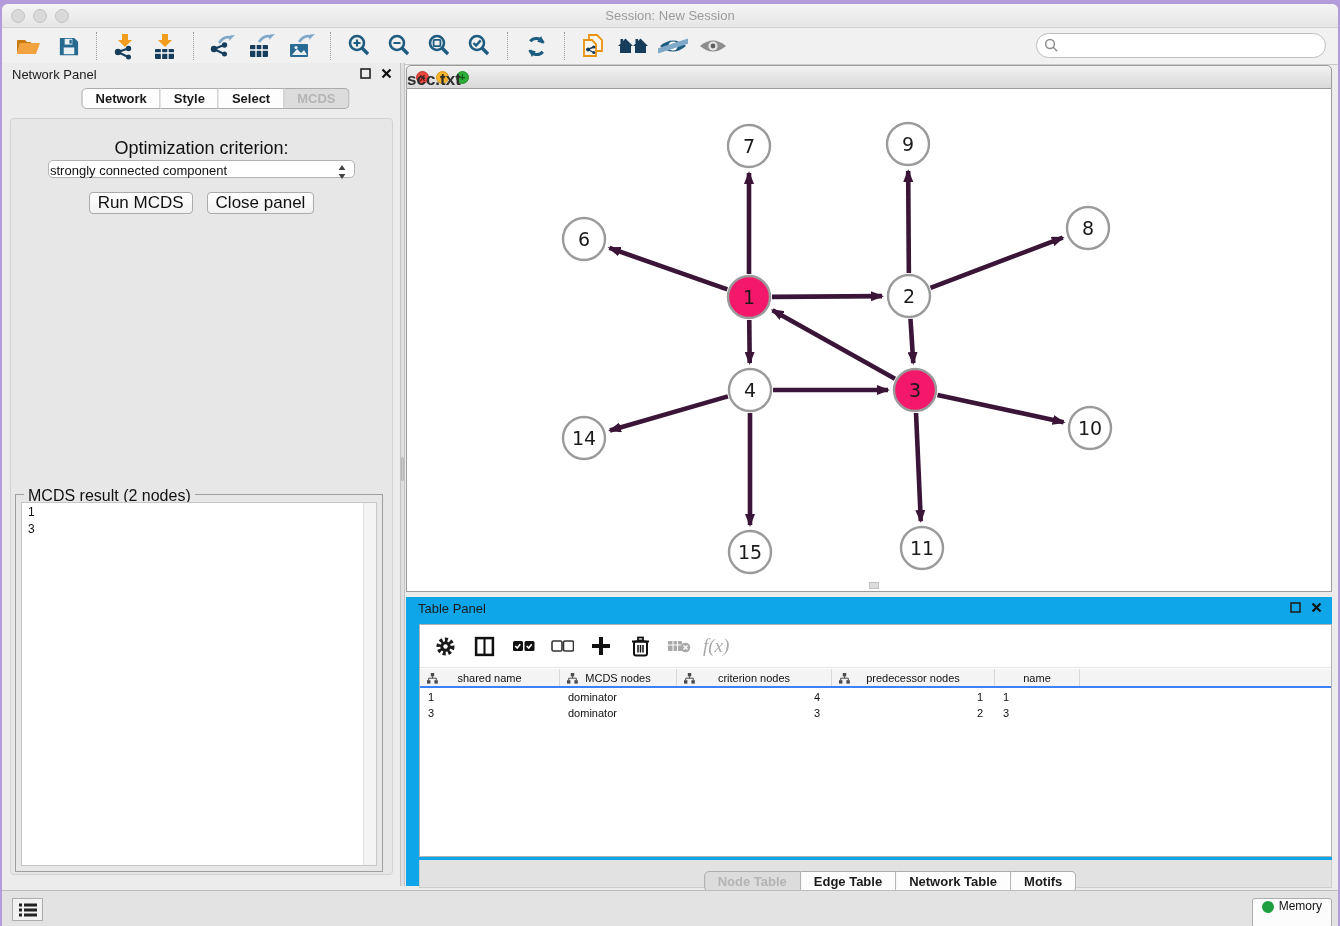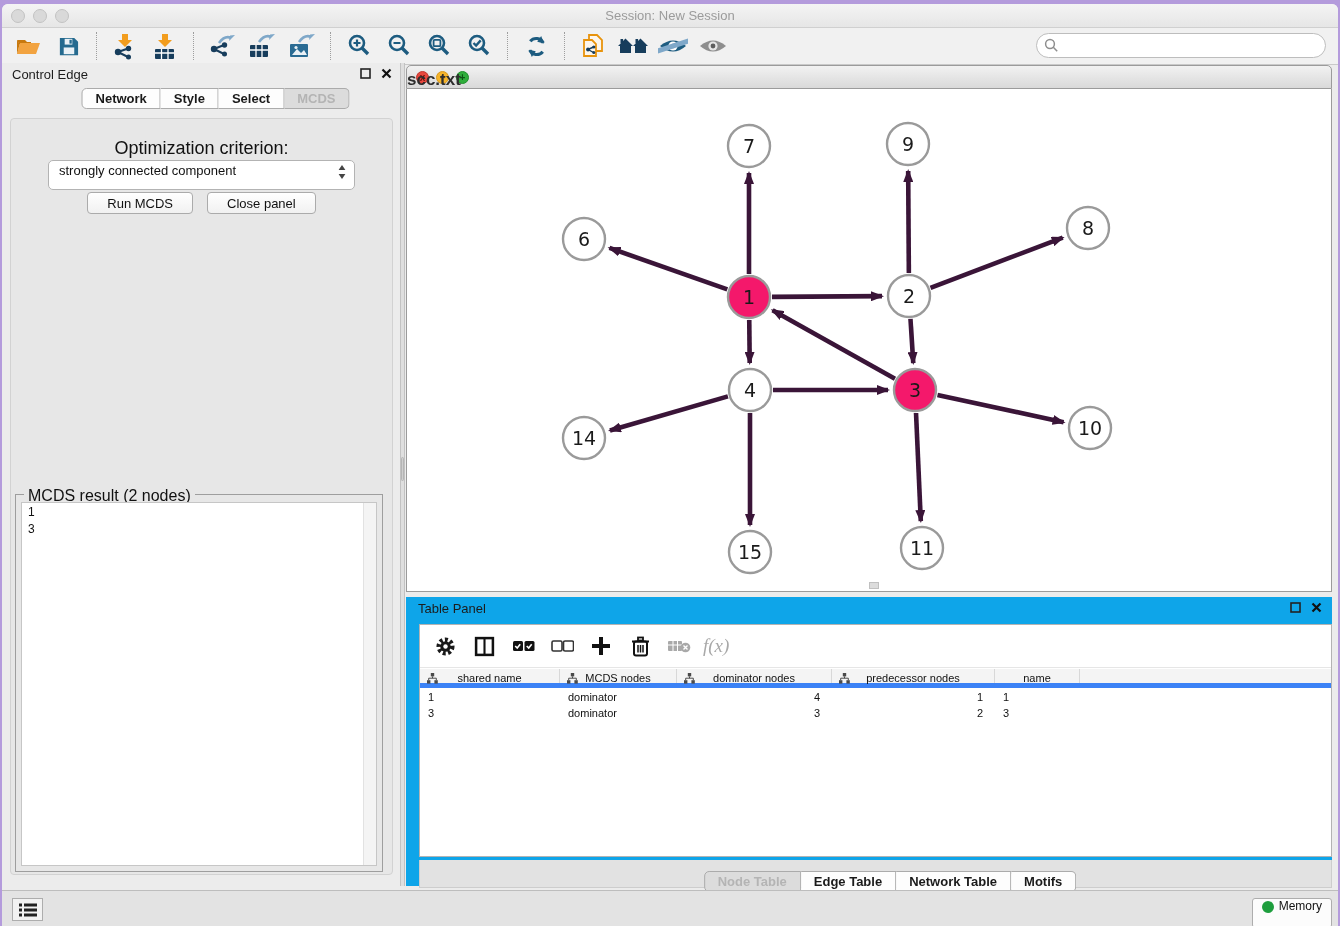--- a/index.html
+++ b/index.html
@@ -34,27 +34,27 @@
   .seg { display:flex; position:absolute;padding-left:29px; }
   .ctrl-tabs { top:25px; left:50%; transform:translateX(-50%); }
   .seg-tab { background:#FDFDFD; border:1px solid #ABABAB; border-left:none; padding:2px 13px;
              font-size:13px; font-weight:700; color:#1A1A1A; height:21px; line-height:16px; white-space:nowrap; }
   .seg-tab:first-child { border-left:1px solid #ABABAB; border-radius:5px 0 0 5px; }
   .seg-tab:last-child { border-radius:0 5px 5px 0; }
   .seg-selected { background:#DCDCDC; color:#B4B4B4; }
   .cp-body { position:absolute; left:8px; right:7px; top:55px; bottom:4px; background:#E7E7E7;
              border:1px solid #D2D2D2; border-radius:4px; }
   .opt-label { position:absolute; top:19px; left:0; right:0; text-align:center; font-size:18px; color:#111; }
-  .dropdown { position:absolute; left:37px; right:37px; top:41px; height:30px; background:#FFF;
+  .dropdown { position:absolute; left:37px; right:37px; top:41px; height:18px; background:#FFF;
               border:1px solid #B3B3B3; border-radius:5px; font-size:13px; color:#111;
-              line-height:20px; padding-left:10px; }
+              line-height:20px; padding-left:1px; }
   .dd-chevrons { position:absolute; right:7px; top:3px; }
   .btn-row { position:absolute; top:73px; left:0; right:0; display:flex; justify-content:center; gap:14px; }
   .mac-btn { background:linear-gradient(#FFFFFF,#F1F1F1); border:1px solid #ABABAB; border-radius:4px;
-             font-size:13px; color:#111; height:22px; padding:0 19px; font-family:inherit; }
+             font-size:17px; color:#111; height:22px; padding:0 8px; font-family:inherit; }
   .groupbox { position:absolute; left:4px; right:9px; top:375px; height:378px; border:1px solid #9E9E9E; }
   .groupbox-title { position:absolute; top:-8px; left:8px; background:#E7E7E7; padding:0 4px;
                     font-size:16px; color:#111; }
   .result-area { position:absolute; left:5px; right:5px; top:7px; bottom:5px; background:#FFF;
                  border:1px solid #C6C6C6; }
   .result-scroll { position:absolute; right:0; top:0; bottom:0; width:13px; background:#F4F4F4;
                    border-left:1px solid #E2E2E2; }
   .result-line { font-size:12px; color:#111; padding-left:6px; line-height:16px; padding-top:1px; }
 
   
@@ -85,21 +85,21 @@
   .table-panel { position:absolute; left:404px; top:593px; width:926px; height:289px; background:#0ea5e9; }
   .tp-box { position:absolute; left:13px; right:0; top:27px; height:233px; background:#FFF;
             border:1px solid #B3B3B3; }
   .tp-toolbar { position:absolute; left:0; right:0; top:0; height:43px; background:#FFF;
                 display:flex; align-items:center; gap:9px; padding-left:10px;
                 border-bottom:1px solid #E6E6E6; }
   .tp-icon { width:30px; height:30px; display:flex; align-items:center; justify-content:center;
              background:transparent; border:none; }
   .fx-label { font-family:"Liberation Serif", serif; font-style:italic; font-size:19px; color:#A9A9A9; }
   .thead { position:absolute; left:0; right:0; top:44px; height:19px; display:flex;
-           background:#F4F4F4; border-bottom:5px solid #3b82f6; }
+           background:#F4F4F4; border-bottom:2px solid #3b82f6; }
   .th { position:relative; height:100%; border-right:1px solid #D8D8D8; font-size:11px; color:#111;
         text-align:center; line-height:18px; }
   .th-icon { position:absolute; left:7px; top:4px; }
   .tbody { position:absolute; left:0; right:0; top:64px; bottom:0; overflow:hidden; }
   .tr { display:flex; height:16px; }
   .td { font-size:11px; color:#111; line-height:16px; white-space:nowrap; }
   .tab-strip { position:absolute; left:13px; right:0; top:263px; height:28px; background:#E2E2E2;
                border:1px solid #CDCDCD; border-top:none; }
   .bottom-tabs { top:2px; left:50%; transform:translateX(-50%);margin-top:9px; }
 
@@ -301,21 +301,21 @@
       <input class="search-input" type="text" placeholder="" style="">
       <svg class="search-mag" width="15" height="15" viewBox="0 0 15 15">
         <circle cx="6" cy="6" r="4.4" fill="none" stroke="#8E8E8E" stroke-width="1.5"></circle>
         <line x1="9.3" y1="9.3" x2="13.2" y2="13.2" stroke="#8E8E8E" stroke-width="1.5"></line>
       </svg>
     </div>
   </div>
 
   <div class="control-panel">
     <div class="panel-header">
-      <span class="panel-title">Control Edge</span>
+      <span class="panel-title">Network Panel</span>
       <span class="panel-icons">
         <svg width="11" height="11" viewBox="0 0 11 11">
           <rect x="1" y="1" width="9" height="9" fill="none" stroke="#222" stroke-width="1.6"></rect>
         </svg>
         <svg width="11" height="11" viewBox="0 0 11 11">
           <path d="M1.5 1.5l8 8M9.5 1.5l-8 8" stroke="#111" stroke-width="2.2"></path>
         </svg>
       </span>
     </div>
     <div class="seg ctrl-tabs">
@@ -525,21 +525,21 @@
               </g>
               <path d="M5.5 3.4v1.8M1.7 7.2V5.2h7.6v2" fill="none" stroke="#4A4A4A" stroke-width="1"></path>
             </svg><span>MCDS nodes</span></div>
           <div class="th" style="width: 155px;"><svg class="th-icon" width="11" height="11" viewBox="0 0 11 11">
               <g fill="#4A4A4A">
                 <rect x="3.8" y="0" width="3.4" height="3.4"></rect>
                 <rect x="0" y="7.2" width="3.4" height="3.4"></rect>
                 <rect x="7.4" y="7.2" width="3.4" height="3.4"></rect>
               </g>
               <path d="M5.5 3.4v1.8M1.7 7.2V5.2h7.6v2" fill="none" stroke="#4A4A4A" stroke-width="1"></path>
-            </svg><span>dominator nodes</span></div>
+            </svg><span>criterion nodes</span></div>
           <div class="th" style="width: 163px;"><svg class="th-icon" width="11" height="11" viewBox="0 0 11 11">
               <g fill="#4A4A4A">
                 <rect x="3.8" y="0" width="3.4" height="3.4"></rect>
                 <rect x="0" y="7.2" width="3.4" height="3.4"></rect>
                 <rect x="7.4" y="7.2" width="3.4" height="3.4"></rect>
               </g>
               <path d="M5.5 3.4v1.8M1.7 7.2V5.2h7.6v2" fill="none" stroke="#4A4A4A" stroke-width="1"></path>
             </svg><span>predecessor nodes</span></div>
           <div class="th" style="width: 85px;"><span>name</span></div>
         </div>

